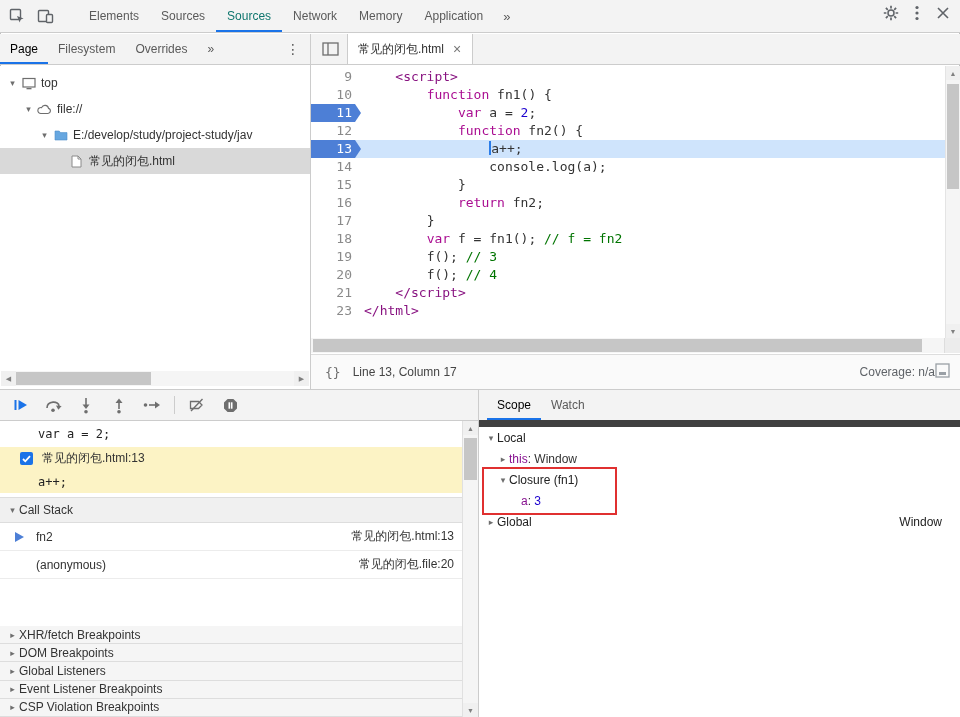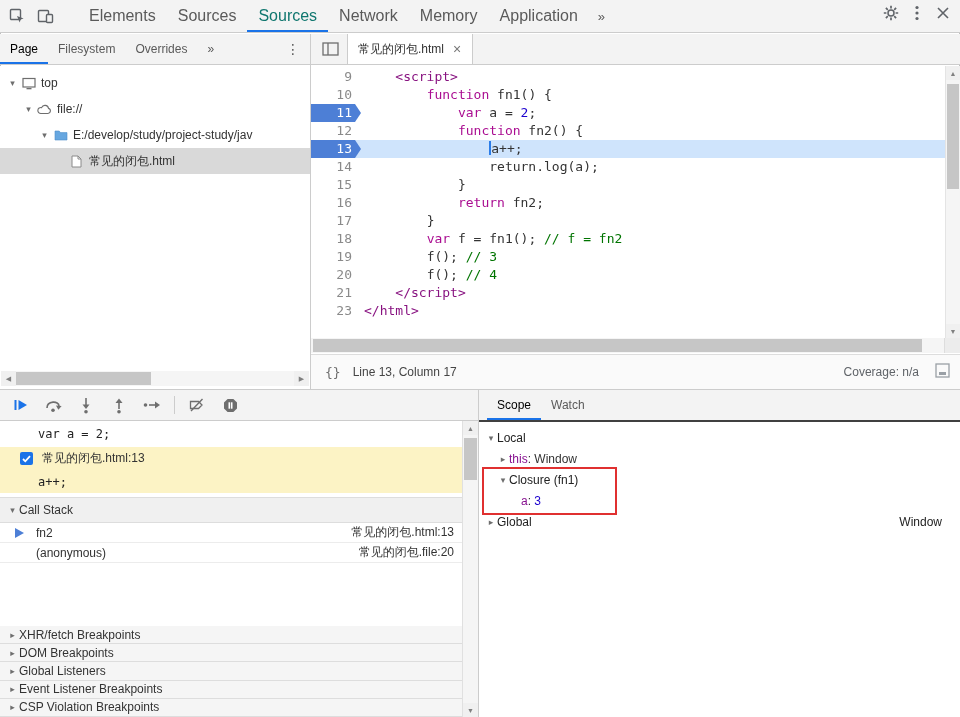--- a/index.html
+++ b/index.html
@@ -6,21 +6,21 @@
   .devtools{position:relative;width:960px;height:717px;background:#fff;overflow:hidden;
     font-family:"Liberation Sans","DejaVu Sans",sans-serif;font-size:12px;color:#333;
     box-shadow:inset 0 0 0 1px #bdbdbd;}
 
   
   .toolbar-top{position:absolute;top:0;left:0;right:0;height:33px;background:#f3f3f3;
     border-bottom:1px solid #ccc;display:flex;align-items:stretch;box-sizing:border-box;}
   .tool-icons{display:flex;align-items:center;padding:0 4px;gap:2px;}
   .icon-btn{width:26px;height:26px;display:flex;align-items:center;justify-content:center;flex:none;}
   .tabs{display:flex;align-items:stretch;margin-left:16px;}
-  .tab{display:flex;align-items:center;padding:0 11px;color:#5a5a5a;font-size:16px;}
+  .tab{display:flex;align-items:center;padding:0 11px;color:#5a5a5a;font-size:12px;}
   .tab.active{color:#0f766e;box-shadow:inset 0 -2px 0 #1a73e8;}
   .overflow-chevron{display:flex;align-items:center;padding:0 9px;color:#5a5a5a;font-size:13px;}
   .toolbar-spacer{flex:1;}
 
   
   .row2-left{position:absolute;top:34px;left:0;width:310px;height:31px;background:#f3f3f3;
     border-bottom:1px solid #ccc;display:flex;align-items:stretch;box-sizing:border-box;}
   .row2-right{position:absolute;top:34px;left:311px;right:0;height:31px;background:#f3f3f3;
     border-bottom:1px solid #ccc;display:flex;align-items:stretch;box-sizing:border-box;}
   .subtab{display:flex;align-items:center;padding:0 10px;color:#5a5a5a;white-space:nowrap;}
@@ -61,21 +61,21 @@
   .v-scroll{position:absolute;top:0;right:0;width:15px;height:272px;background:#f5f5f5;border-left:1px solid #e4e4e4;box-sizing:border-box;}
   .v-scroll .sb-btn{position:absolute;left:0;right:0;height:14px;width:auto;}
   .v-scroll .sb-btn.bottom{bottom:0;}
   .v-scroll .thumb{position:absolute;left:1px;right:1px;top:18px;height:105px;background:#c6c6c6;}
   .editor-hscroll{position:absolute;top:272px;left:0;right:16px;height:15px;background:#f5f5f5;}
   .editor-hscroll .thumb{position:absolute;top:1px;bottom:1px;left:2px;width:calc(100% - 24px);background:#c6c6c6;}
   .scroll-corner{position:absolute;top:272px;right:0;width:16px;height:15px;background:#ececec;border-left:1px solid #ddd;box-sizing:border-box;}
   .status-bar{position:absolute;top:288px;left:0;right:0;height:35px;background:#fafafa;border-top:1px solid #ddd;
     display:flex;align-items:center;padding:0 10px;box-sizing:border-box;color:#454545;}
   .pretty-print{font-family:"DejaVu Sans Mono",monospace;color:#6e6e6e;margin:0 12px 0 4px;font-size:13px;}
-  .coverage{margin-left:auto;display:flex;align-items:center;gap:16px;color:#5f6368;}
+  .coverage{margin-left:auto;display:flex;align-items:center;gap:0;color:#5f6368;}
 
   
   .divider-h-main{position:absolute;top:389px;left:0;right:0;height:1px;background:#ccc;}
   .divider-v-bottom{position:absolute;top:390px;left:478px;width:1px;bottom:0;background:#ccc;}
 
   
   .debug-pane{position:absolute;top:390px;left:0;width:478px;bottom:0;background:#fff;overflow:hidden;}
   .debug-toolbar{height:30px;background:#f3f3f3;border-bottom:1px solid #ccc;display:flex;align-items:center;padding:0 6px;gap:5px;}
   .dbg-btn{width:28px;height:24px;display:flex;align-items:center;justify-content:center;flex:none;}
   .dbg-sep{width:1px;height:18px;background:#ccc;margin:0 3px;flex:none;}
@@ -83,36 +83,36 @@
   .bp-top-snippet{height:26px;display:flex;align-items:center;padding-left:38px;color:#222;
     font-family:"DejaVu Sans Mono",monospace;font-size:12px;}
   .bp-active{background:#fcf3c5;}
   .bp-row1{height:23px;display:flex;align-items:center;padding-left:20px;gap:9px;color:#333;}
   .bp-row2{height:23px;display:flex;align-items:center;padding-left:38px;color:#222;
     font-family:"DejaVu Sans Mono",monospace;font-size:12px;}
   .cb{width:13px;height:13px;background:#1a73e8;border-radius:2px;display:flex;align-items:center;justify-content:center;flex:none;}
   .bp-spacer{height:4px;}
   .pane-header{height:26px;display:flex;align-items:center;padding-left:6px;background:#f0f0f0;
     border-top:1px solid #ddd;border-bottom:1px solid #ddd;box-sizing:border-box;color:#333;}
-  .frame-row{height:20px;display:flex;align-items:center;position:relative;padding:0 8px 0 36px;
+  .frame-row{height:28px;display:flex;align-items:center;position:relative;padding:0 8px 0 36px;
     border-bottom:1px solid #ececec;box-sizing:border-box;}
   .frame-marker{position:absolute;left:15px;width:0;height:0;border-left:9px solid #4d7fd6;
     border-top:5px solid transparent;border-bottom:5px solid transparent;}
   .frame-loc{margin-left:auto;color:#333;}
   #sections{position:absolute;left:0;right:0;bottom:0;top:205px;display:flex;flex-direction:column;}
   .section-row{flex:1;display:flex;align-items:center;padding-left:6px;background:#f5f5f5;
     border-bottom:1px solid #ddd;box-sizing:border-box;color:#333;}
   .debug-vscroll{position:absolute;top:31px;right:0;width:16px;bottom:0;background:#f5f5f5;border-left:1px solid #e0e0e0;box-sizing:border-box;}
   .debug-vscroll .sb-btn{position:absolute;left:0;right:0;height:14px;width:auto;}
   .debug-vscroll .sb-btn.bottom{bottom:0;}
   .debug-vscroll .thumb{position:absolute;left:1px;right:1px;top:17px;height:42px;background:#c6c6c6;}
 
   
   .scope-pane{position:absolute;top:390px;left:479px;right:0;bottom:0;background:#fff;}
-  .scope-tabs{height:30px;background:#f3f3f3;border-bottom:2px solid #404040;display:flex;align-items:stretch;padding-left:8px;}
+  .scope-tabs{height:30px;background:#f3f3f3;border-bottom:7px solid #404040;display:flex;align-items:stretch;padding-left:8px;}
   .scope-content{position:absolute;top:31px;left:0;right:0;bottom:0;padding-top:6px;}
   .scope-row{height:21px;display:flex;align-items:center;position:relative;white-space:pre;}
   .scope-arrow{width:12px;text-align:center;font-size:9px;color:#6e6e6e;flex:none;}
   .scope-label{color:#222;}
   .scope-name{color:#881391;}
   .scope-num{color:#1c00cf;}
   .scope-val{color:#333;}
   .scope-right{position:absolute;right:18px;color:#222;}
   .red-box{position:absolute;left:3px;top:108px;width:131px;height:46px;border:2px solid #e03030;pointer-events:none;}
 </style>
@@ -241,21 +241,21 @@
     </div>
   </div>
 
   <div class="editor">
     <div class="code-region" id="code">
         <div class="code-line"><span class="gutter">9</span><span class="code-text">    <span class="tok-tag">&lt;script&gt;</span></span></div>
         <div class="code-line"><span class="gutter">10</span><span class="code-text">        <span class="tok-kw">function</span><span> fn1() {</span></span></div>
         <div class="code-line"><span class="gutter bp">11</span><span class="code-text">            <span class="tok-kw">var</span><span> a = </span><span class="tok-num">2</span><span>;</span></span></div>
         <div class="code-line"><span class="gutter">12</span><span class="code-text">            <span class="tok-kw">function</span><span> fn2() {</span></span></div>
         <div class="code-line current"><span class="gutter bp">13</span><span class="code-text">                <span class="caret"></span><span>a++;</span></span></div>
-        <div class="code-line"><span class="gutter">14</span><span class="code-text">                <span>return.log(a);</span></span></div>
+        <div class="code-line"><span class="gutter">14</span><span class="code-text">                <span>console.log(a);</span></span></div>
         <div class="code-line"><span class="gutter">15</span><span class="code-text">            <span>}</span></span></div>
         <div class="code-line"><span class="gutter">16</span><span class="code-text">            <span class="tok-kw">return</span><span> fn2;</span></span></div>
         <div class="code-line"><span class="gutter">17</span><span class="code-text">        <span>}</span></span></div>
         <div class="code-line"><span class="gutter">18</span><span class="code-text">        <span class="tok-kw">var</span><span> f = fn1(); </span><span class="tok-comment">// f = fn2</span></span></div>
         <div class="code-line"><span class="gutter">19</span><span class="code-text">        <span>f(); </span><span class="tok-comment">// 3</span></span></div>
         <div class="code-line"><span class="gutter">20</span><span class="code-text">        <span>f(); </span><span class="tok-comment">// 4</span></span></div>
         <div class="code-line"><span class="gutter">21</span><span class="code-text">    <span class="tok-tag">&lt;/script&gt;</span></span></div>
         <div class="code-line"><span class="gutter">23</span><span class="code-text"><span class="tok-tag">&lt;/html&gt;</span></span></div>
       </div>
     <div class="v-scroll">

